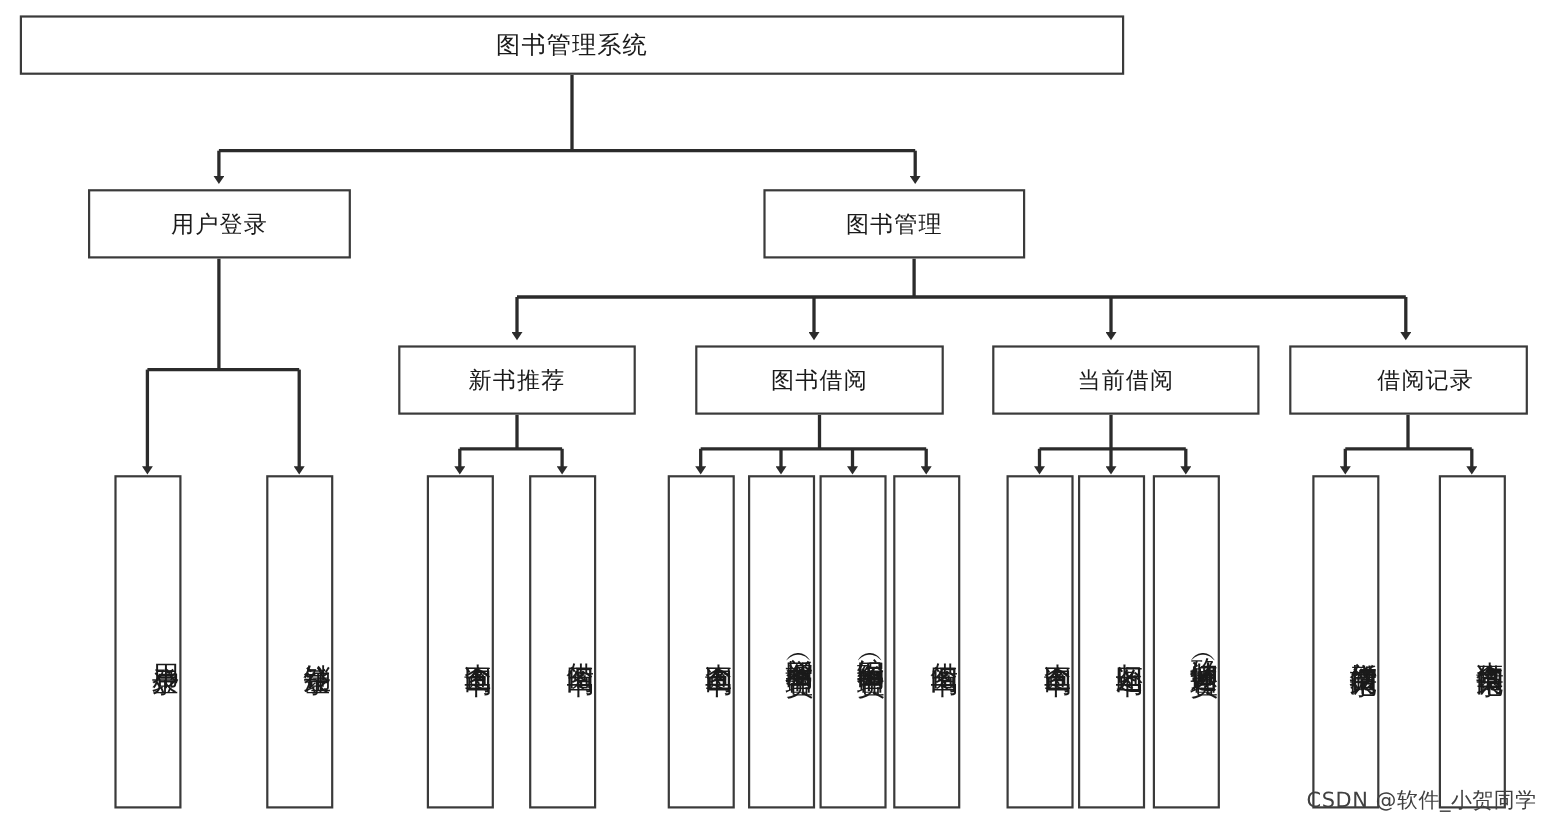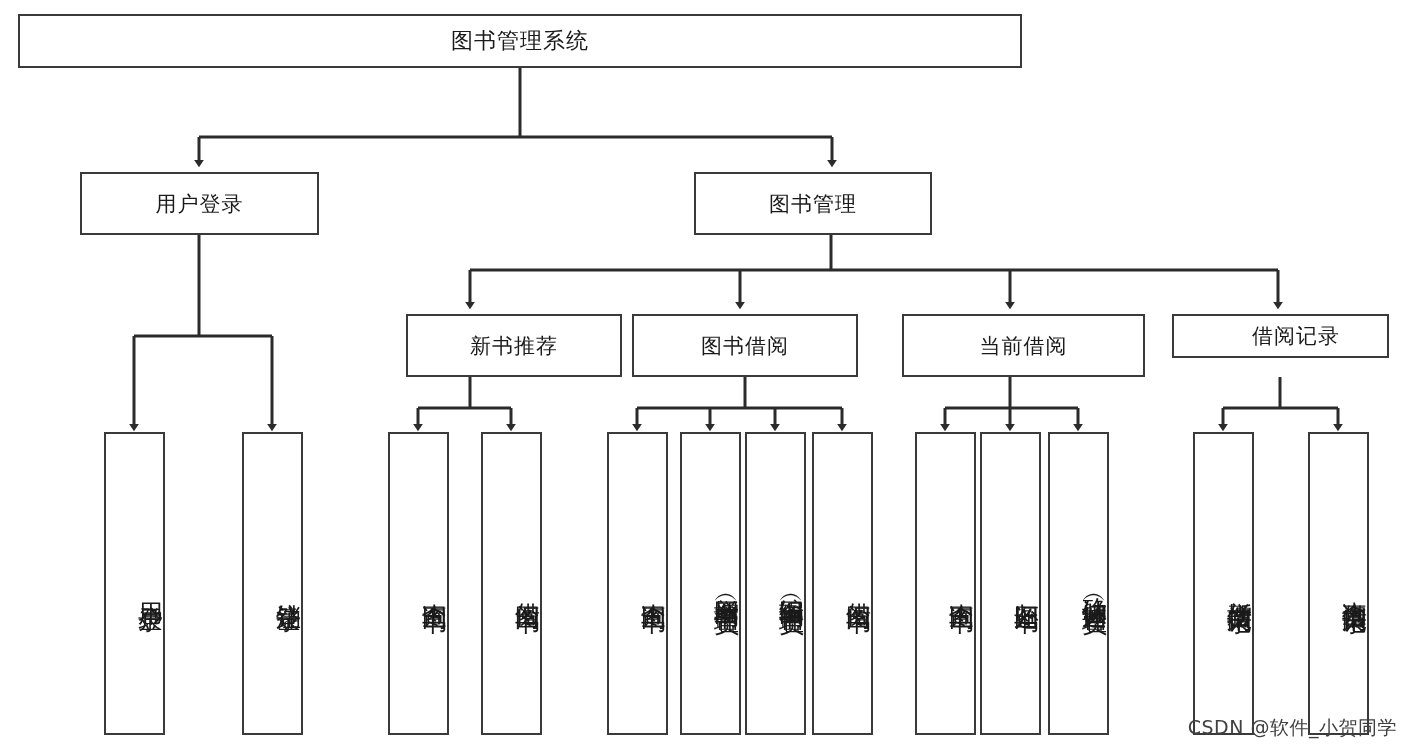--- a/index.html
+++ b/index.html
@@ -128,33 +128,33 @@
   </div>
 
   <div class="node horiz" style="left:80px; top:172px; width:239px; height:63px;">
     <span class="lbl">用户登录</span>
   </div>
 
   <div class="node horiz" style="left:680px; top:172px; width:238px; height:63px;margin-left:14px;">
     <span class="lbl">图书管理</span>
   </div>
 
-  <div class="node horiz" style="left:362px; top:314px; width:216px; height:63px;margin-left:44px;">
+  <div class="node horiz" style="left:362px; top:314px; width:216px; height:63px;">
     <span class="lbl">新书推荐</span>
   </div>
 
   <div class="node horiz" style="left:632px; top:314px; width:226px; height:63px;">
     <span class="lbl">图书借阅</span>
   </div>
 
   <div class="node horiz" style="left:902px; top:314px; width:243px; height:63px;">
     <span class="lbl">当前借阅</span>
   </div>
 
-  <div class="node horiz" style="left:1172px; top:314px; width:217px; height:44px;padding-left:31px;">
+  <div class="node horiz" style="left:1172px; top:314px; width:217px; height:63px;padding-left:31px;">
     <span class="lbl">借阅记录</span>
   </div>
 
   <div class="node leaf" style="left:104px; top:432px; width:61px; height:303px;">
     <span class="lbl">用户登录</span>
   </div>
   <div class="node leaf" style="left:242px; top:432px; width:61px; height:303px;">
     <span class="lbl">注销登录</span>
   </div>
 

